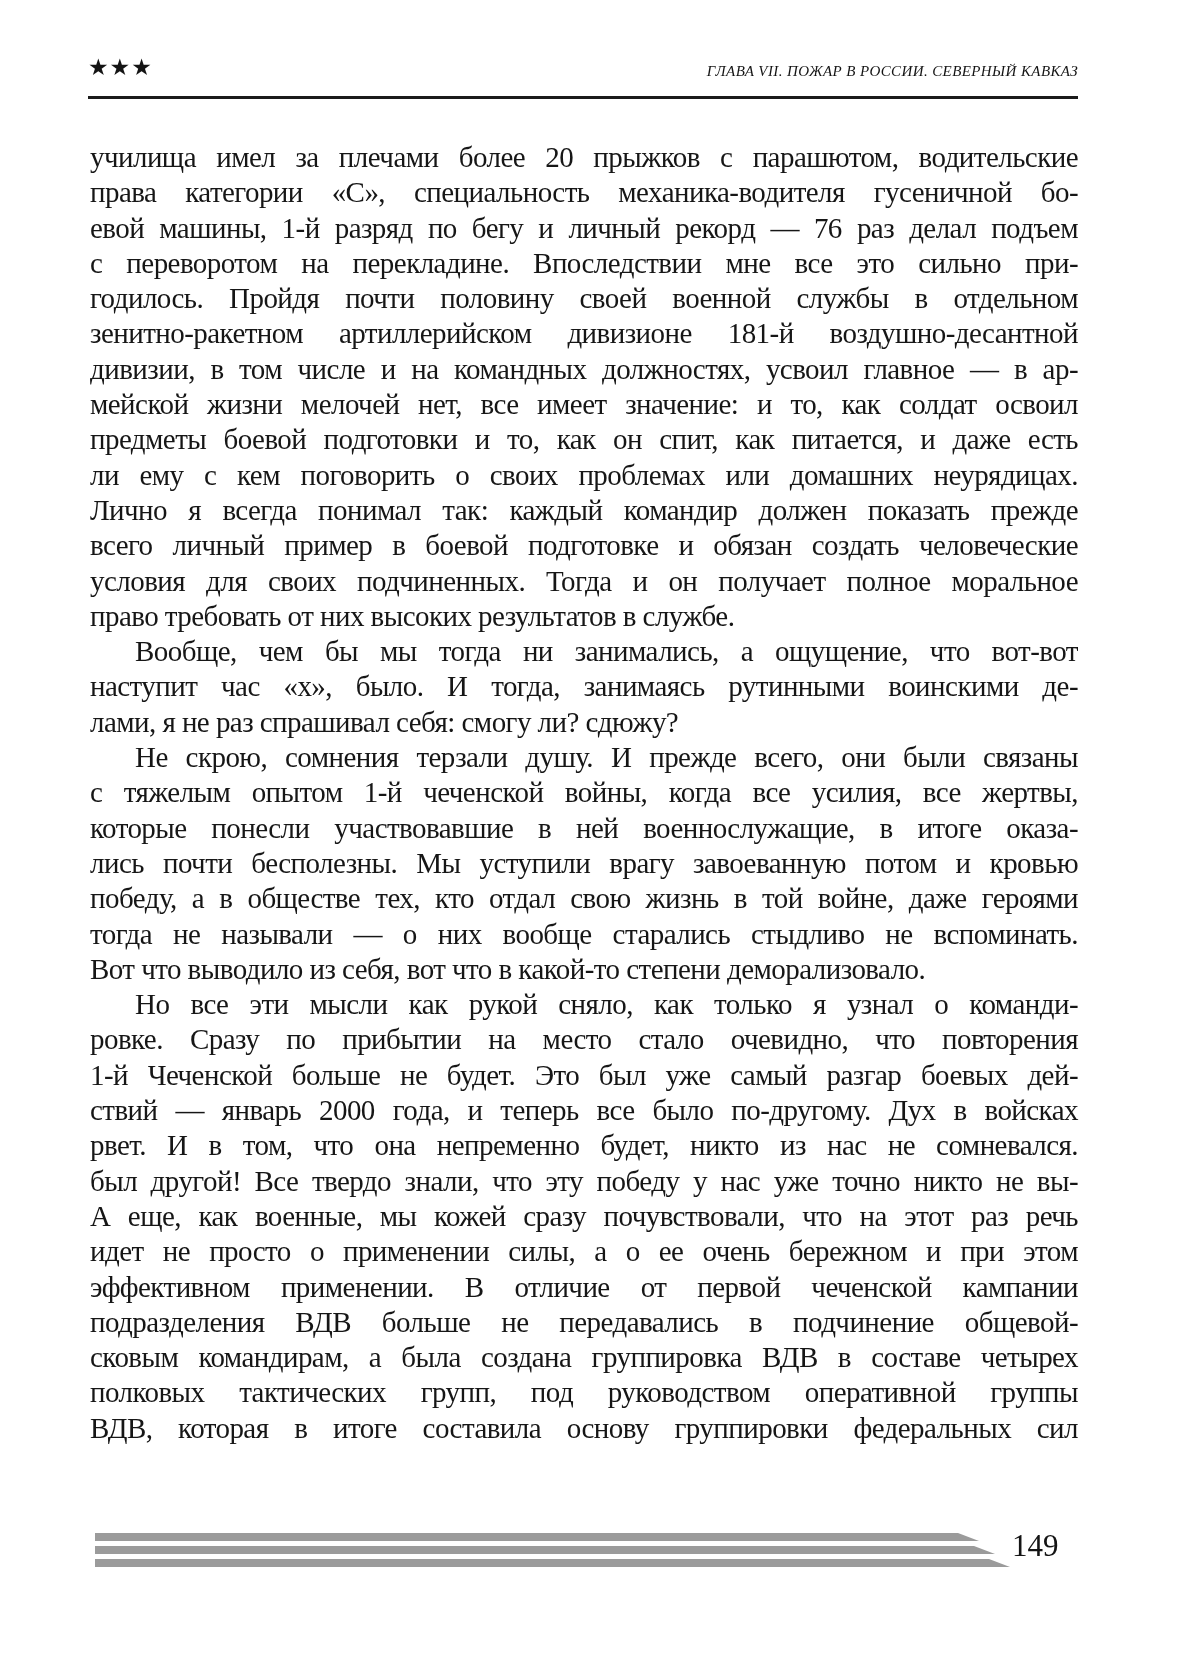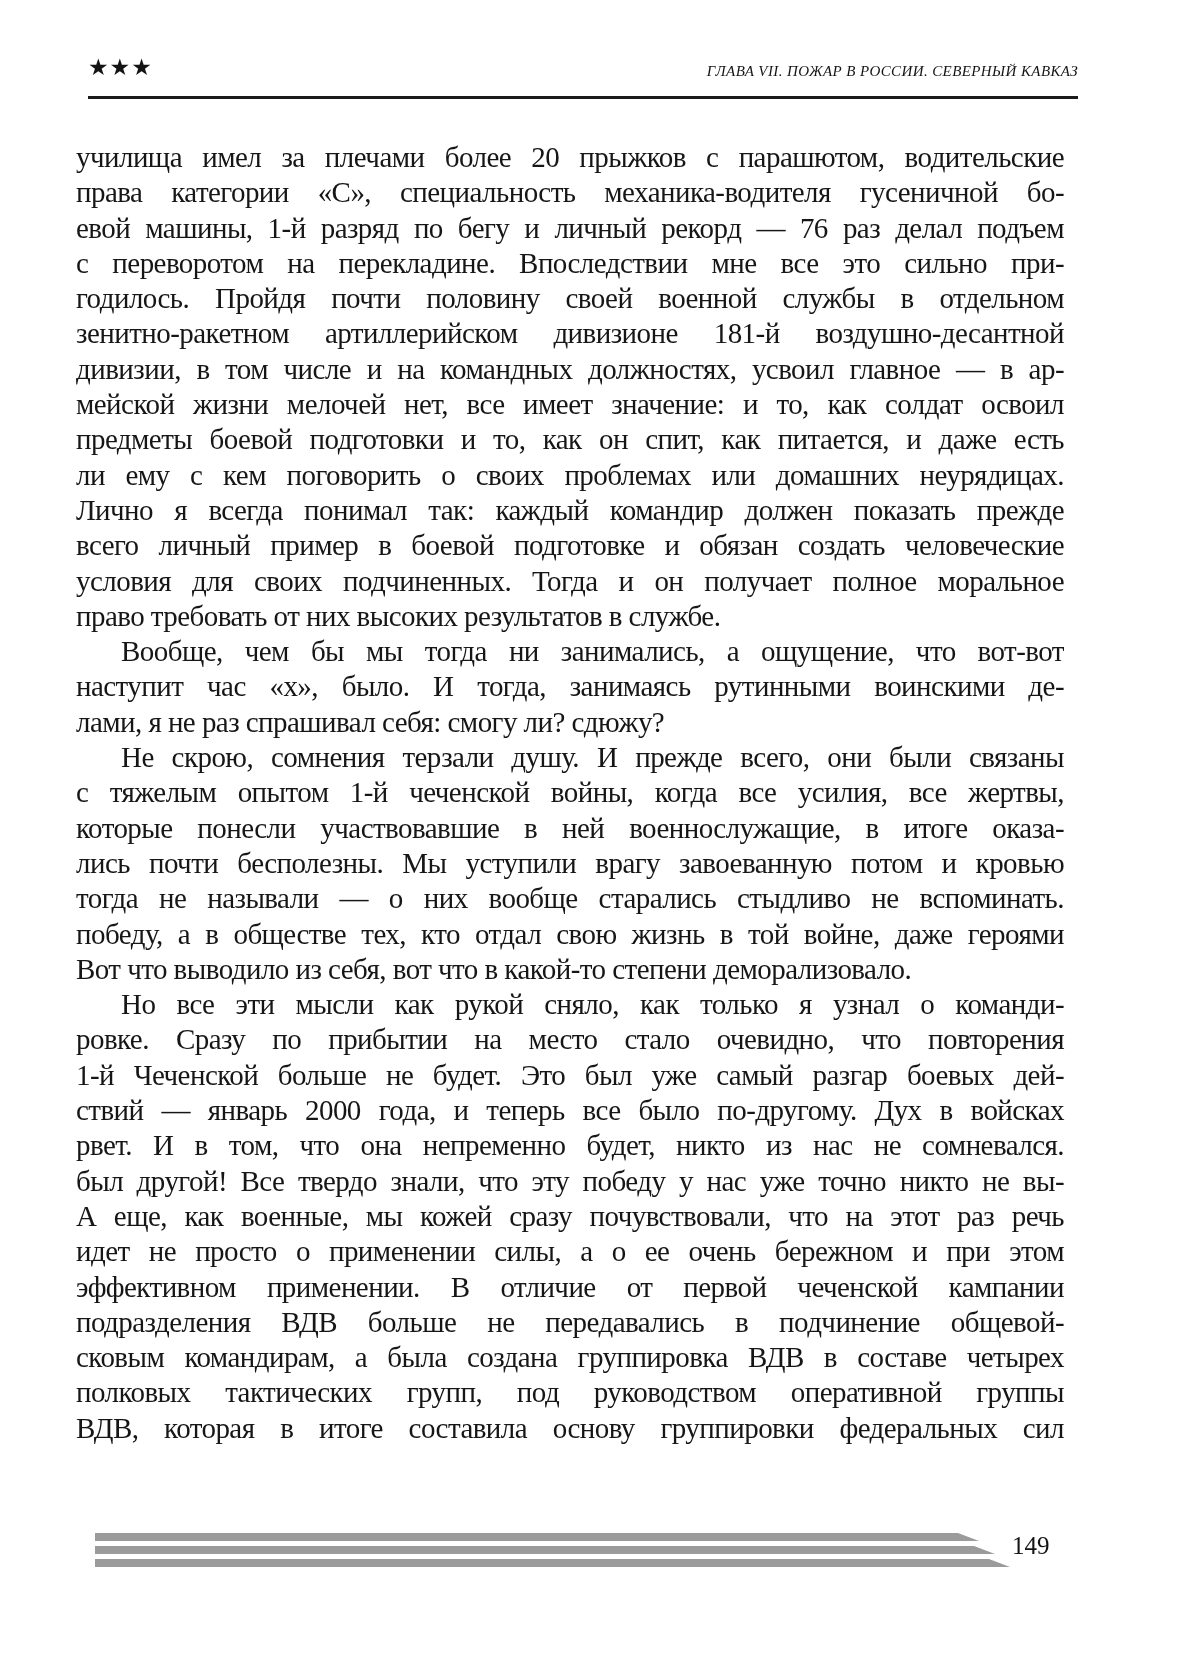--- a/index.html
+++ b/index.html
@@ -42,21 +42,21 @@
     position: absolute;
     left: 88px;
     right: 100px;
     top: 96px;
     height: 3px;
     background: #1b1b1b;
   }
   
   .body-text {
     position: absolute;
-    left: 76px;
+    left: 90px;
     width: 988px;
     top: 140px;
     font-size: 29px;
     letter-spacing: -0.55px;
     line-height: 35.3px;
     color: #161616;
   }
   .paragraph { margin: 0; }
   .line {
     text-align: justify;
@@ -78,21 +78,21 @@
     background: #9b9b9b;
     clip-path: polygon(0 0, calc(100% - 21px) 0, 100% 100%, 0 100%);
   }
   .stripe.s1 { width: 884px; }
   .stripe.s2 { width: 900px; }
   .stripe.s3 { width: 915px; margin-bottom: 0; }
   .page-number {
     position: absolute;
     left: 1012px;
     top: 1528px;
-    font-size: 25px;
+    font-size: 31px;
     line-height: 36px;
     color: #141414;
   }
 </style>
 </head>
 <body>
 
 <div class="page" style="background: rgb(255, 255, 255);">
 
   <div class="header">
@@ -121,22 +121,22 @@
       <div class="paragraph">
         <div class="line indent">Вообще, чем бы мы тогда ни занимались, а ощущение, что вот-вот</div>
         <div class="line">наступит час «х», было. И тогда, занимаясь рутинными воинскими де-</div>
         <div class="line final">лами, я не раз спрашивал себя: смогу ли? сдюжу?</div>
       </div>
       <div class="paragraph">
         <div class="line indent">Не скрою, сомнения терзали душу. И прежде всего, они были связаны</div>
         <div class="line">с тяжелым опытом 1-й чеченской войны, когда все усилия, все жертвы,</div>
         <div class="line">которые понесли участвовавшие в ней военнослужащие, в итоге оказа-</div>
         <div class="line">лись почти бесполезны. Мы уступили врагу завоеванную потом и кровью</div>
+        <div class="line">победу, а в обществе тех, кто отдал свою жизнь в той войне, даже героями</div>
         <div class="line">тогда не называли — о них вообще старались стыдливо не вспоминать.</div>
-        <div class="line">победу, а в обществе тех, кто отдал свою жизнь в той войне, даже героями</div>
         <div class="line final">Вот что выводило из себя, вот что в какой-то степени деморализовало.</div>
       </div>
       <div class="paragraph">
         <div class="line indent">Но все эти мысли как рукой сняло, как только я узнал о команди-</div>
         <div class="line">ровке. Сразу по прибытии на место стало очевидно, что повторения</div>
         <div class="line">1-й Чеченской больше не будет. Это был уже самый разгар боевых дей-</div>
         <div class="line">ствий — январь 2000 года, и теперь все было по-другому. Дух в войсках</div>
         <div class="line">рвет. И в том, что она непременно будет, никто из нас не сомневался.</div>
         <div class="line">был другой! Все твердо знали, что эту победу у нас уже точно никто не вы-</div>
         <div class="line">А еще, как военные, мы кожей сразу почувствовали, что на этот раз речь</div>

